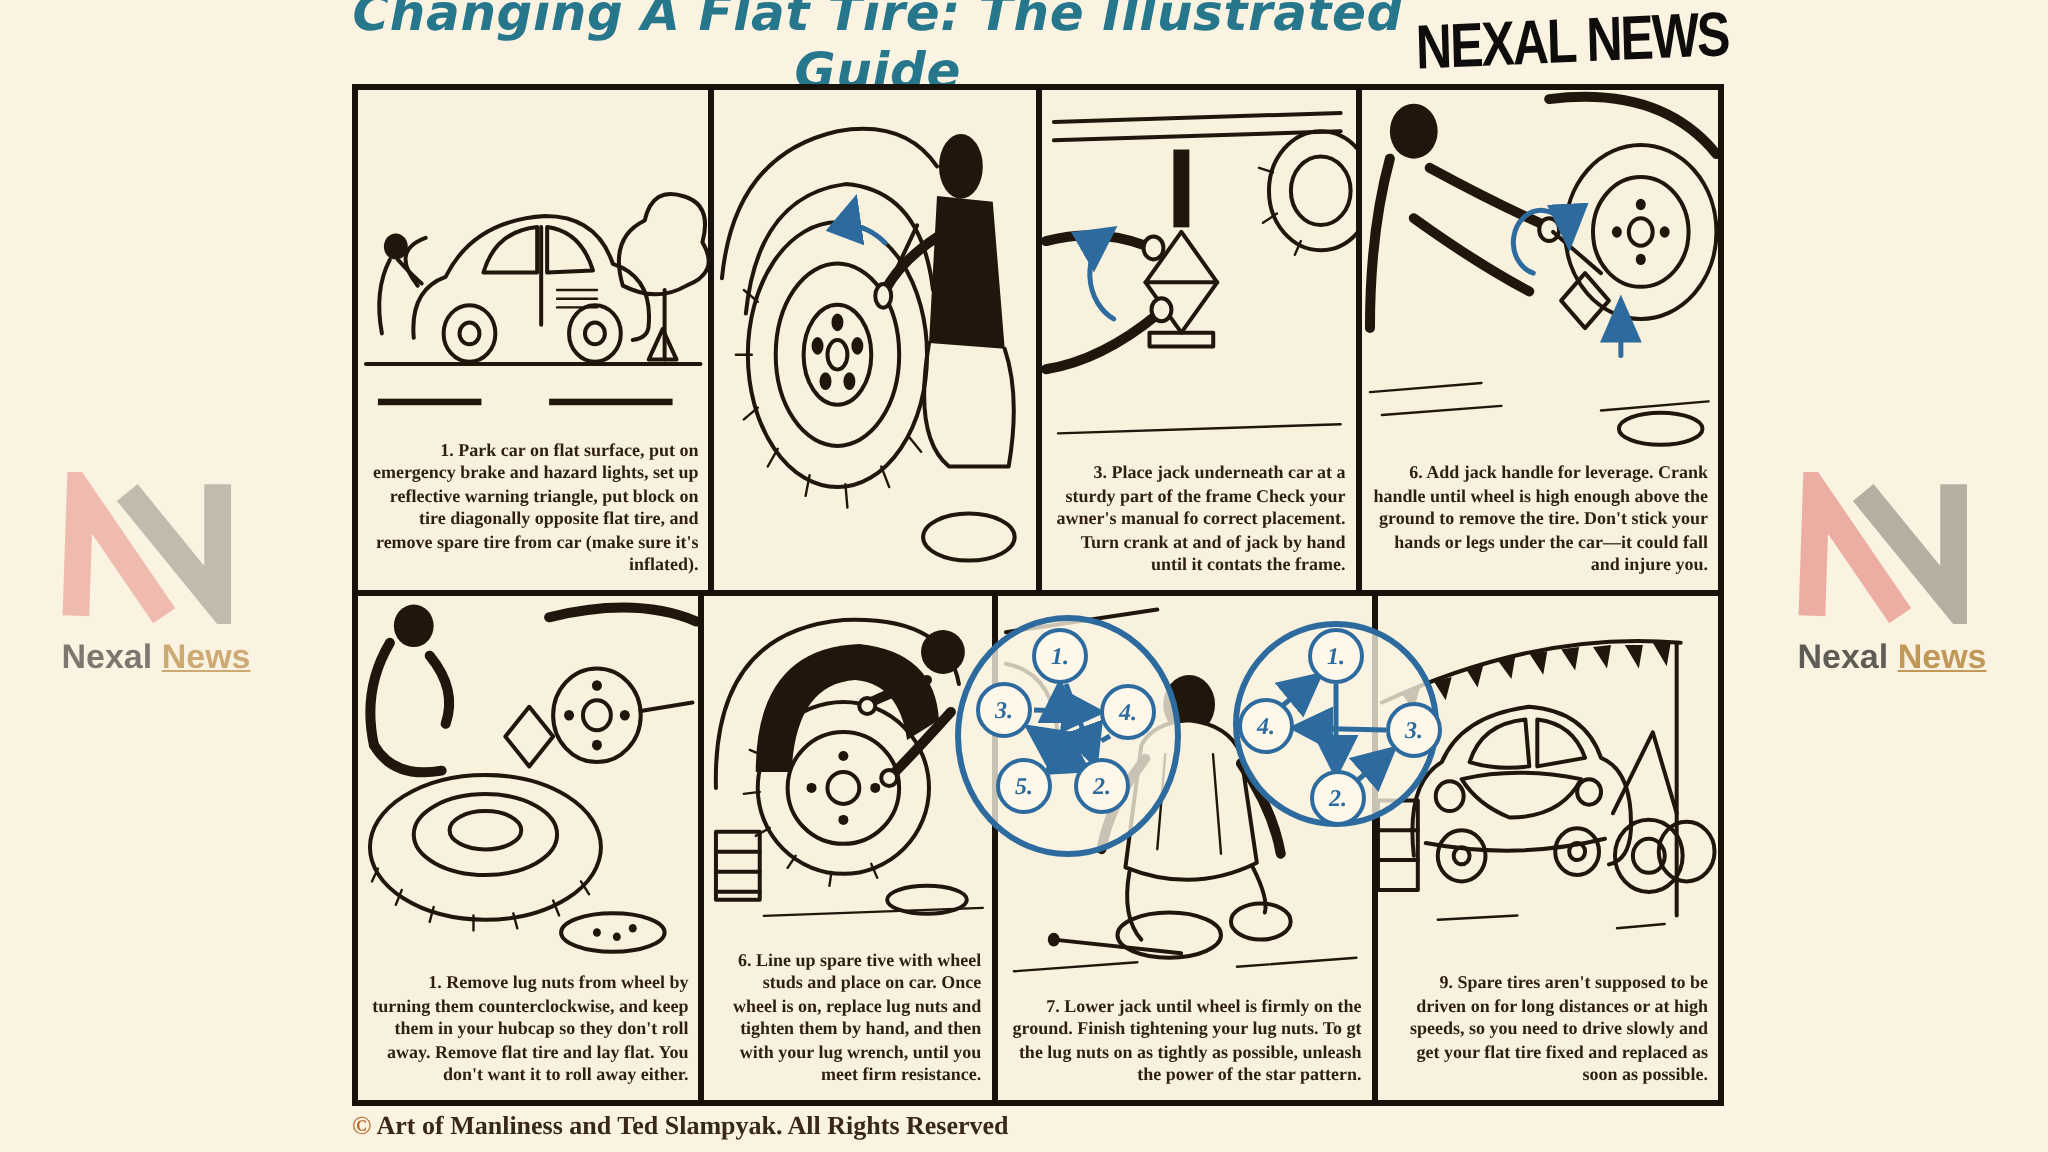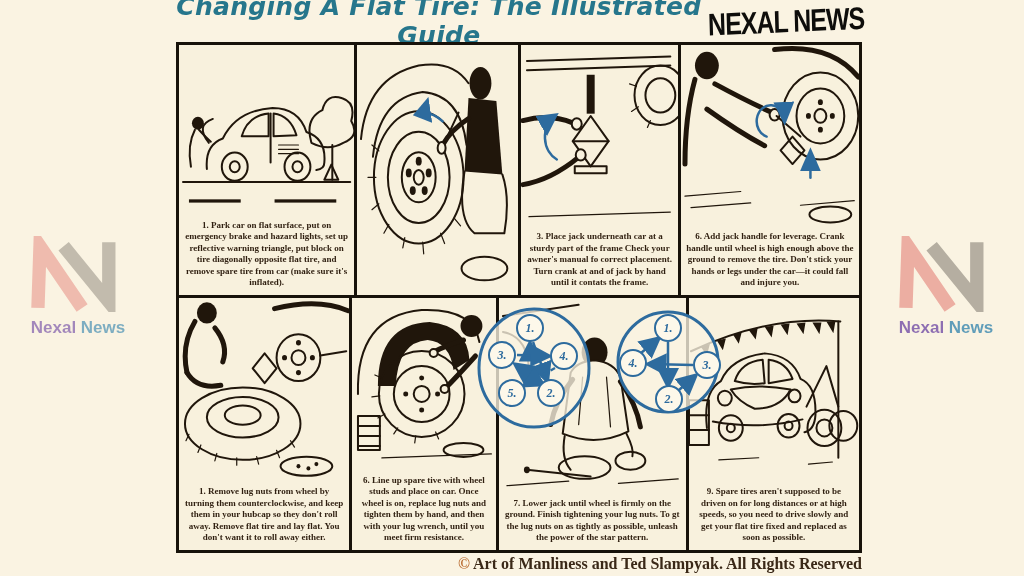--- a/index.html
+++ b/index.html
@@ -11,33 +11,33 @@
   .title{flex:1;text-align:center;margin:0;font-family:"DejaVu Sans",sans-serif;font-style:italic;
          font-weight:bold;font-size:25px;color:#26768c;letter-spacing:.3px;}
   .brand{font-family:"Liberation Sans",sans-serif;font-weight:900;font-size:25px;color:#0e0d0b;
          letter-spacing:-1px;transform:scaleY(1.25) rotate(-2deg);white-space:nowrap;padding-right:2px;}
 
   
   .watermark{position:absolute;width:104px;text-align:center;pointer-events:none;}
   .wm-left{left:26px;top:236px;opacity:.5;}
   .wm-right{left:894px;top:236px;opacity:.62;}
   .wm-text{font-family:"Liberation Sans",sans-serif;font-weight:bold;font-size:17px;margin-top:2px;}
-  .wm-red{color:#4c1d95;}
-  .wm-gray{color:#0369a1;}
+  .wm-red{color:#000000;}
+  .wm-gray{color:#a16207;text-decoration:underline;}
 
   
   .comic{position:absolute;left:176px;top:42px;width:686px;height:511px;box-sizing:border-box;
          background:#17120a;border:3px solid #17120a;}
   .row{display:grid;gap:3px;background:#17120a;}
   .row1{grid-template-columns:176fr 162fr 157fr 179fr;height:250px;}
   .row2{grid-template-columns:171fr 144fr 188fr 171fr;height:252px;margin-top:3px;}
   .panel{background:#f8f1dd;display:flex;flex-direction:column;overflow:hidden;min-width:0;}
   .art{flex:1 1 auto;width:100%;min-height:0;display:block;}
   .cap{margin:0;padding:1px 5px 6px;font-size:9px;font-weight:bold;line-height:1.28;
-       text-align:center;color:#2f1f10;}
+       text-align:right;color:#2f1f10;}
 
   
   .art path,.art line,.art circle,.art ellipse,.art rect,.art polyline{
       stroke:#20160b;stroke-width:2;fill:none;stroke-linecap:round;stroke-linejoin:round;
       vector-effect:non-scaling-stroke;}
   .art .fill{fill:#20160b;stroke:none;}
   .art .bgfill{fill:#f8f1dd;}
   .art .thick{stroke-width:5;}
   .art .thin{stroke-width:1.2;}
   .art .blue{stroke:#2d6b9e;stroke-width:2.5;}
@@ -45,22 +45,22 @@
   
   .overlay{position:absolute;left:0;top:253px;width:680px;height:252px;pointer-events:none;}
   .overlay .bigcircle{fill:rgba(250,243,226,.78);stroke:#2d6b9e;stroke-width:3;}
   .overlay .node{fill:#fdf8ea;stroke:#2d6b9e;stroke-width:2;}
   .overlay .nlabel{fill:#2d6b9e;font-family:"Liberation Serif",serif;font-style:italic;
                    font-weight:bold;font-size:12px;text-anchor:middle;}
   .overlay .arrow{stroke:#2d6b9e;stroke-width:2.5;fill:none;}
   .overlay .dash{stroke-dasharray:5 4;}
 
   
-  .credit{position:absolute;left:176px;top:555px;width:686px;text-align:right;
-          font-size:16px;font-weight:bold;color:#3a2817;}
+  .credit{position:absolute;left:176px;top:555px;width:686px;
+          font-size:13px;font-weight:bold;color:#3a2817;}
   .c-sym{color:#b96a2e;}
 </style>
 </head>
 <body>
 
 <div class="page">
 
   <div class="watermark wm-left">
     <svg width="104" height="76" viewBox="0 0 100 74">
       <polyline points="36,10 80,64 80,6" fill="none" stroke="#8b857a" stroke-width="13"></polyline>

